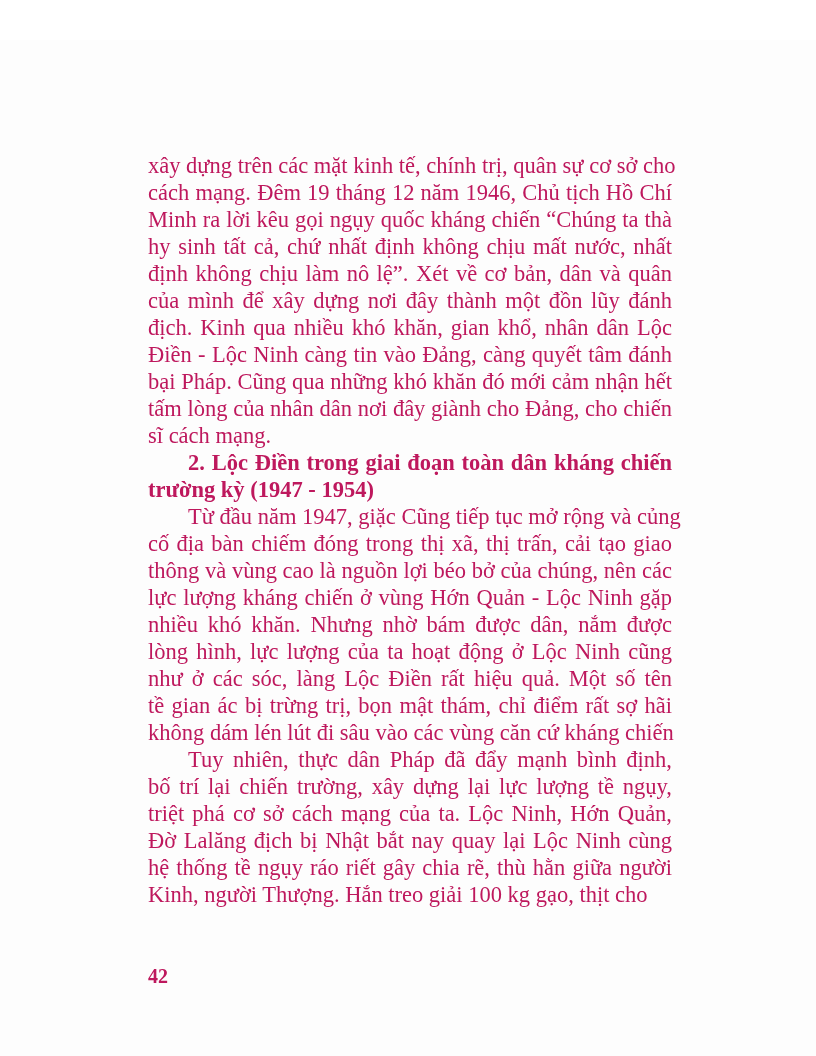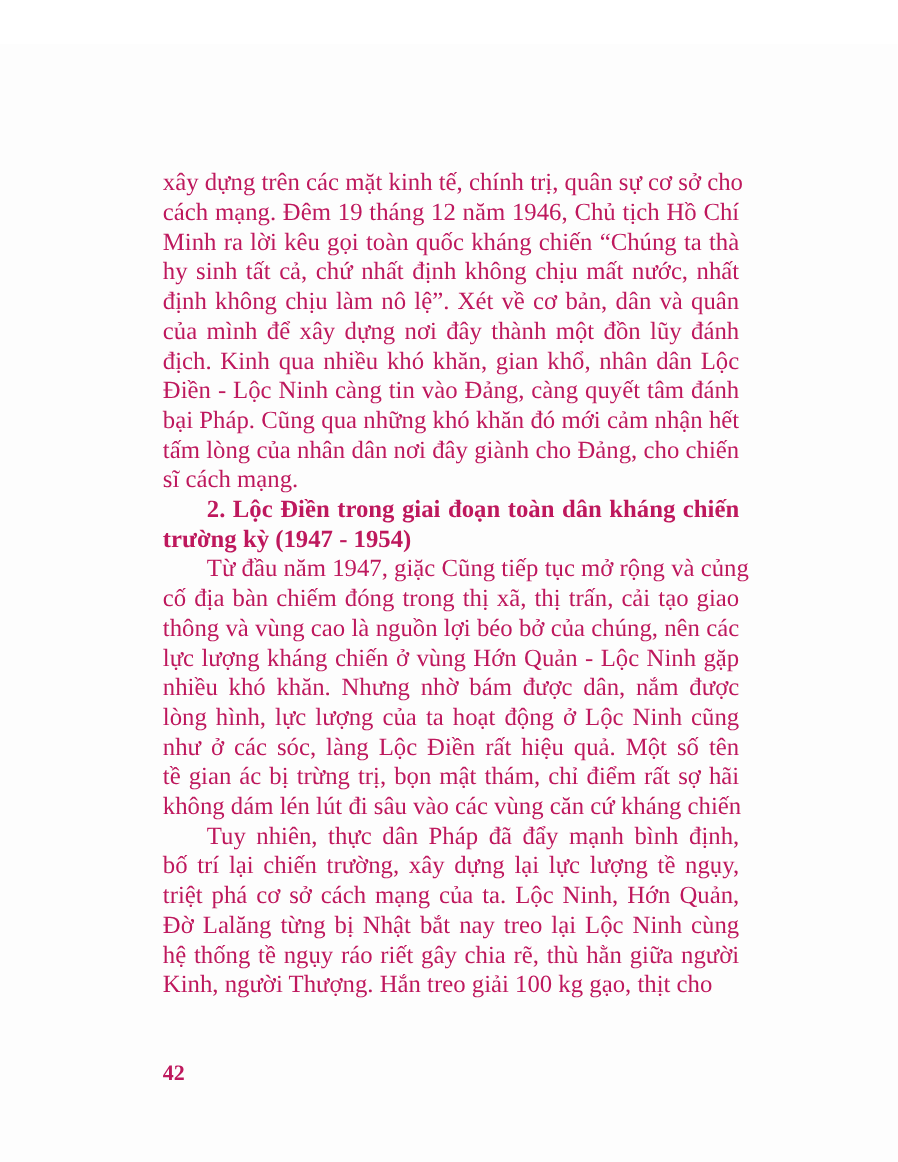--- a/index.html
+++ b/index.html
@@ -47,21 +47,21 @@
   }
 </style>
 </head>
 <body>
 
 <div class="page" style="background: rgb(253, 253, 253); color: #be185d; margin-top: 40px;">
   <div class="text-block">
       <div class="block paragraph">
         <div class="line">xây dựng trên các mặt kinh tế, chính trị, quân sự cơ sở cho</div>
         <div class="line">cách mạng. Đêm 19 tháng 12 năm 1946, Chủ tịch Hồ Chí</div>
-        <div class="line">Minh ra lời kêu gọi toàn quốc kháng chiến “Chúng ta thà</div>
+        <div class="line">Minh ra lời kêu gọi ngụy quốc kháng chiến “Chúng ta thà</div>
         <div class="line">hy sinh tất cả, chứ nhất định không chịu mất nước, nhất</div>
         <div class="line">định không chịu làm nô lệ”. Xét về cơ bản, dân và quân</div>
         <div class="line">của mình để xây dựng nơi đây thành một đồn lũy đánh</div>
         <div class="line">địch. Kinh qua nhiều khó khăn, gian khổ, nhân dân Lộc</div>
         <div class="line">Điền - Lộc Ninh càng tin vào Đảng, càng quyết tâm đánh</div>
         <div class="line">bại Pháp. Cũng qua những khó khăn đó mới cảm nhận hết</div>
         <div class="line">tấm lòng của nhân dân nơi đây giành cho Đảng, cho chiến</div>
         <div class="line last">sĩ cách mạng.</div>
       </div>
       <div class="block heading">
@@ -76,19 +76,19 @@
         <div class="line">nhiều khó khăn. Nhưng nhờ bám được dân, nắm được</div>
         <div class="line">lòng hình, lực lượng của ta hoạt động ở Lộc Ninh cũng</div>
         <div class="line">như ở các sóc, làng Lộc Điền rất hiệu quả. Một số tên</div>
         <div class="line">tề gian ác bị trừng trị, bọn mật thám, chỉ điểm rất sợ hãi</div>
         <div class="line">không dám lén lút đi sâu vào các vùng căn cứ kháng chiến</div>
       </div>
       <div class="block paragraph">
         <div class="line indent">Tuy nhiên, thực dân Pháp đã đẩy mạnh bình định,</div>
         <div class="line">bố trí lại chiến trường, xây dựng lại lực lượng tề ngụy,</div>
         <div class="line">triệt phá cơ sở cách mạng của ta. Lộc Ninh, Hớn Quản,</div>
-        <div class="line">Đờ Lalăng từng bị Nhật bắt nay treo lại Lộc Ninh cùng</div>
+        <div class="line">Đờ Lalăng địch bị Nhật bắt nay quay lại Lộc Ninh cùng</div>
         <div class="line">hệ thống tề ngụy ráo riết gây chia rẽ, thù hằn giữa người</div>
         <div class="line last">Kinh, người Thượng. Hắn treo giải 100 kg gạo, thịt cho</div>
       </div>
     </div>
   <div class="page-number">42</div>
 </div>
 
 </body></html>

